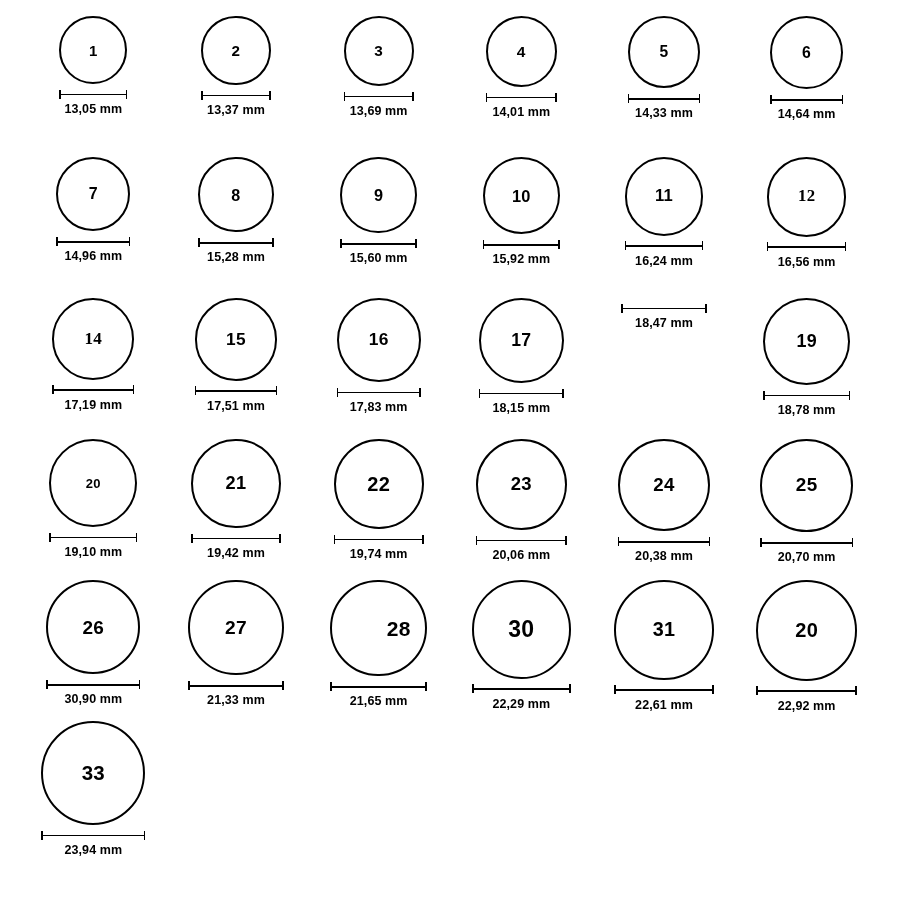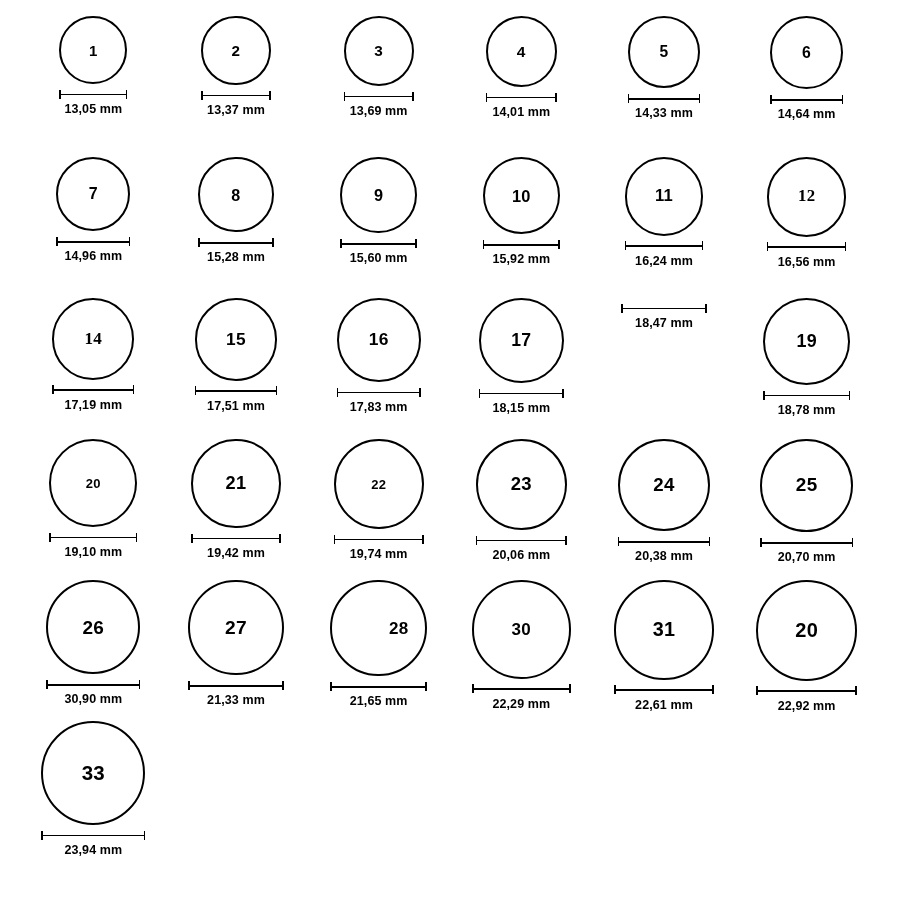--- a/index.html
+++ b/index.html
@@ -317,21 +317,21 @@
         <div class="measure">
           <div class="bar" style="width: 89.0579px;">
             <div class="cap left"></div>
             <div class="cap right"></div>
           </div>
         </div>
         <div class="mm-label">19,42 mm</div>
       </div>
       <div class="size-cell">
         <div class="ring-circle" style="width: 90.1157px; height: 90.1157px;">
-          <span class="ring-number" style="font-size: 13px;">22</span>
+          <span class="ring-number" style="font-size: 20px;">22</span>
         </div>
         <div class="measure">
           <div class="bar" style="width: 90.1157px;">
             <div class="cap left"></div>
             <div class="cap right"></div>
           </div>
         </div>
         <div class="mm-label">19,74 mm</div>
       </div>
       <div class="size-cell">
@@ -389,33 +389,33 @@
         <div class="measure">
           <div class="bar" style="width: 95.3719px;">
             <div class="cap left"></div>
             <div class="cap right"></div>
           </div>
         </div>
         <div class="mm-label">21,33 mm</div>
       </div>
       <div class="size-cell">
         <div class="ring-circle" style="width: 96.4298px; height: 96.4298px;">
-          <span class="ring-number" style="font-size: 17px; margin-left: 40px;">28</span>
+          <span class="ring-number" style="font-size: 21px; margin-left: 40px;">28</span>
         </div>
         <div class="measure">
           <div class="bar" style="width: 96.4298px;">
             <div class="cap left"></div>
             <div class="cap right"></div>
           </div>
         </div>
         <div class="mm-label">21,65 mm</div>
       </div>
       <div class="size-cell">
         <div class="ring-circle" style="width: 98.5455px; height: 98.5455px;">
-          <span class="ring-number" style="font-size: 17px;">30</span>
+          <span class="ring-number" style="font-size: 23px;">30</span>
         </div>
         <div class="measure">
           <div class="bar" style="width: 98.5455px;">
             <div class="cap left"></div>
             <div class="cap right"></div>
           </div>
         </div>
         <div class="mm-label">22,29 mm</div>
       </div>
       <div class="size-cell">

